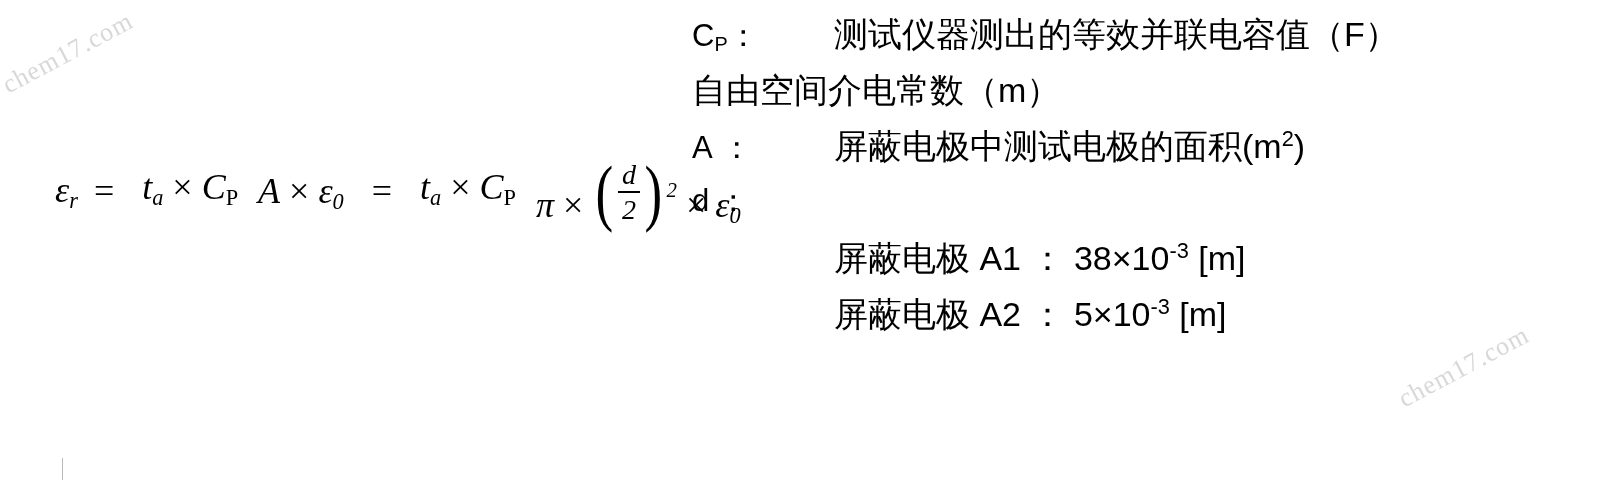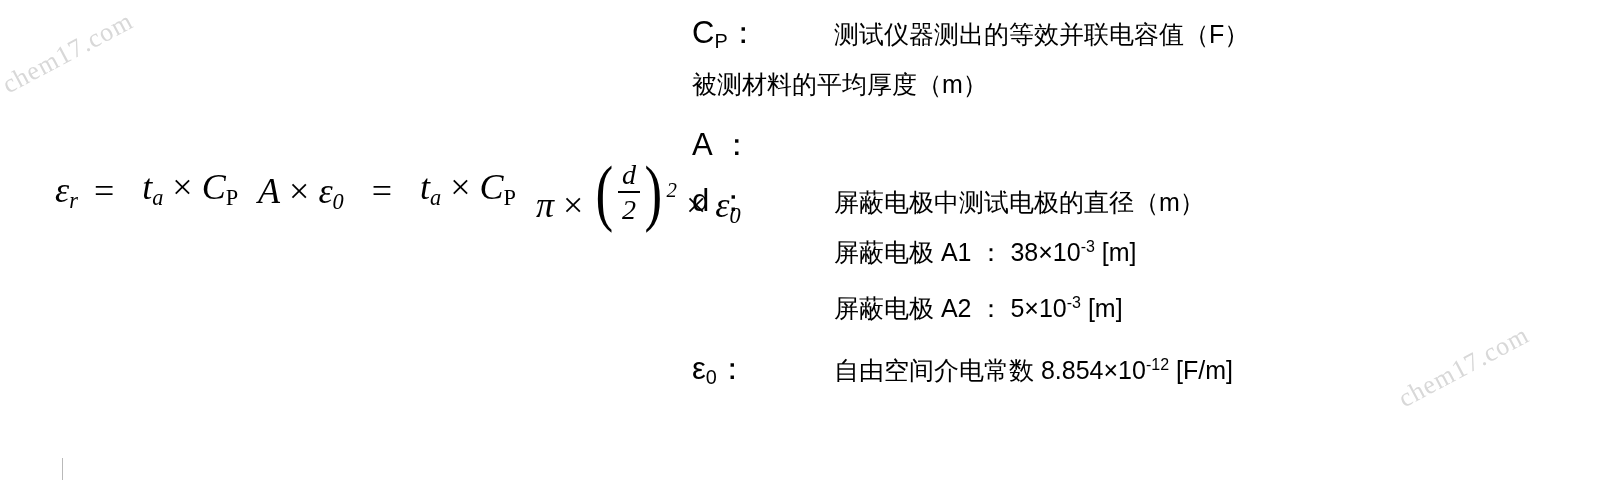--- a/index.html
+++ b/index.html
@@ -154,21 +154,21 @@
     flex: 0 0 142px;
     font-size: 31px;
     font-family: "Liberation Sans", sans-serif;
     white-space: nowrap;
   }
   .legend-sym .sym-sub {
     font-size: 0.64em;
     vertical-align: -0.25em;
   }
   .legend-desc {
-    font-size: 25px;
+    font-size: 34px;
     font-family: "Liberation Sans", sans-serif;
     white-space: nowrap;
   }
   .legend-desc .sup {
     font-size: 0.64em;
     vertical-align: 0.55em;
   }
 
   
   .tick-mark {
@@ -231,43 +231,39 @@
 
   <div class="legend-pane">
     <div class="legend">
 
       <div class="legend-row">
         <div class="legend-sym"><span>C</span><span class="sym-sub">P</span><span>：</span></div>
         <div class="legend-desc">测试仪器测出的等效并联电容值（F）</div>
       </div>
 
       <div class="legend-row">
-        <div class="legend-desc">被测材料的平均厚度（m）</div>
+        <div class="legend-desc">自由空间介电常数（m）</div>
       </div>
 
       <div class="legend-row">
         <div class="legend-sym"><span>A</span><span class="sym-sub"></span><span> ：</span></div>
+        <div class="legend-desc"><span>屏蔽电极中测试电极的面积(m</span><span class="sup">2</span><span>)</span></div>
       </div>
 
       <div class="legend-row">
         <div class="legend-sym"><span>d</span><span class="sym-sub"></span><span> ：</span></div>
-        <div class="legend-desc">屏蔽电极中测试电极的直径（m）</div>
       </div>
 
       <div class="legend-row">
         <div class="legend-sym"><span></span><span class="sym-sub"></span><span></span></div>
         <div class="legend-desc"><span>屏蔽电极 A1 ： 38×10</span><span class="sup">-3</span><span> [m]</span></div>
       </div>
 
       <div class="legend-row">
         <div class="legend-sym"><span></span><span class="sym-sub"></span><span></span></div>
         <div class="legend-desc"><span>屏蔽电极 A2 ： 5×10</span><span class="sup">-3</span><span> [m]</span></div>
       </div>
 
-      <div class="legend-row">
-        <div class="legend-sym"><span>ε</span><span class="sym-sub">0</span><span>：</span></div>
-        <div class="legend-desc"><span>自由空间介电常数 8.854×10</span><span class="sup">-12</span><span> [F/m]</span></div>
-      </div>
 
     </div>
   </div>
 
 </div>
 
 </body></html>

